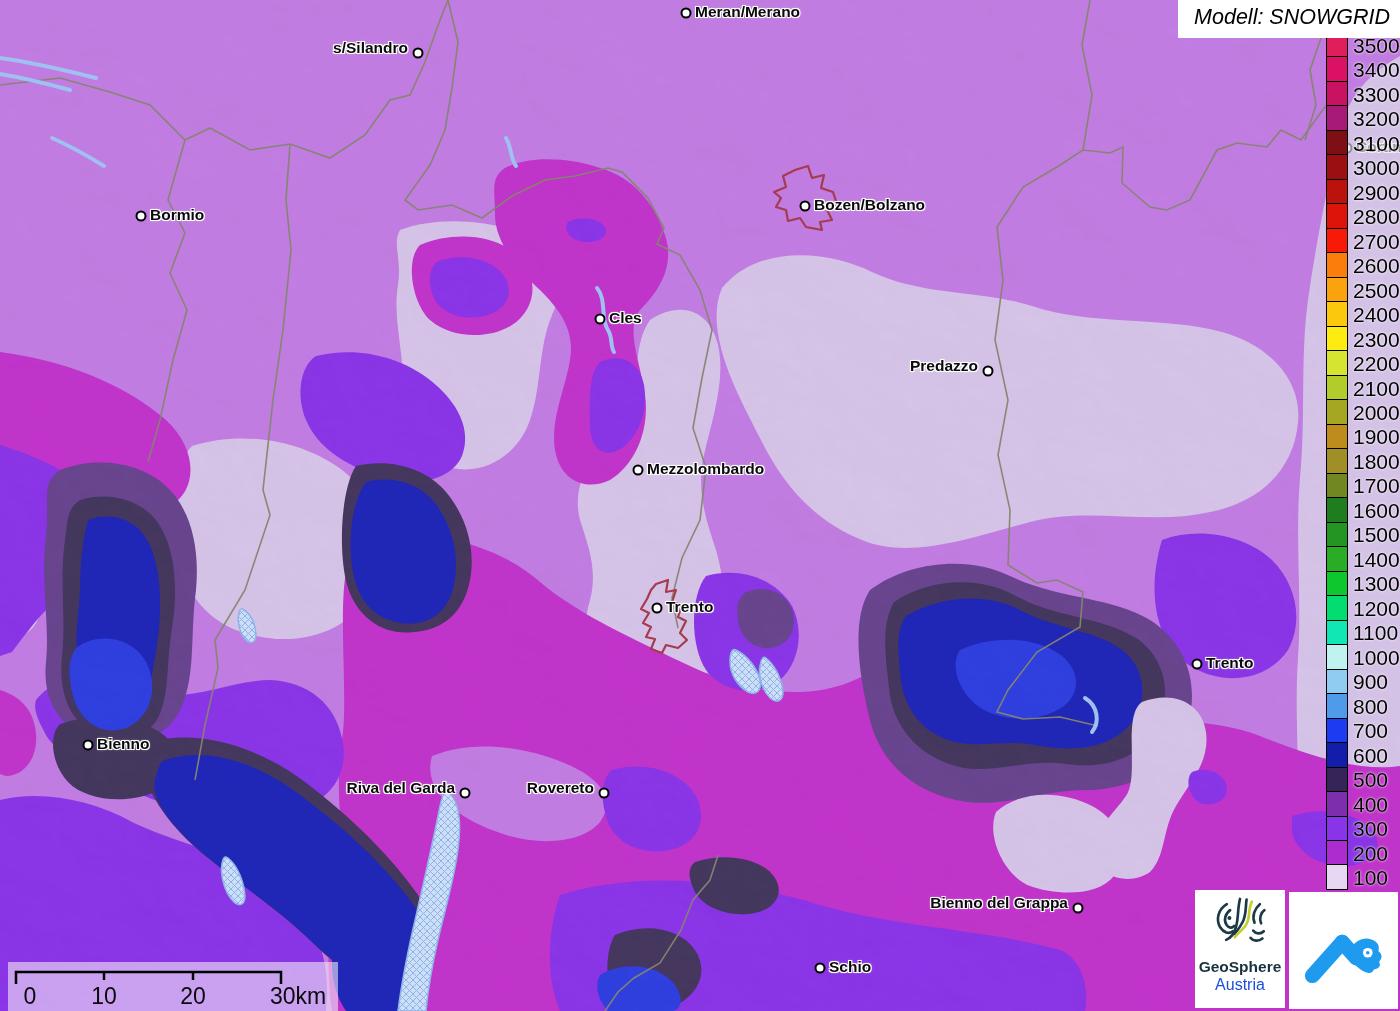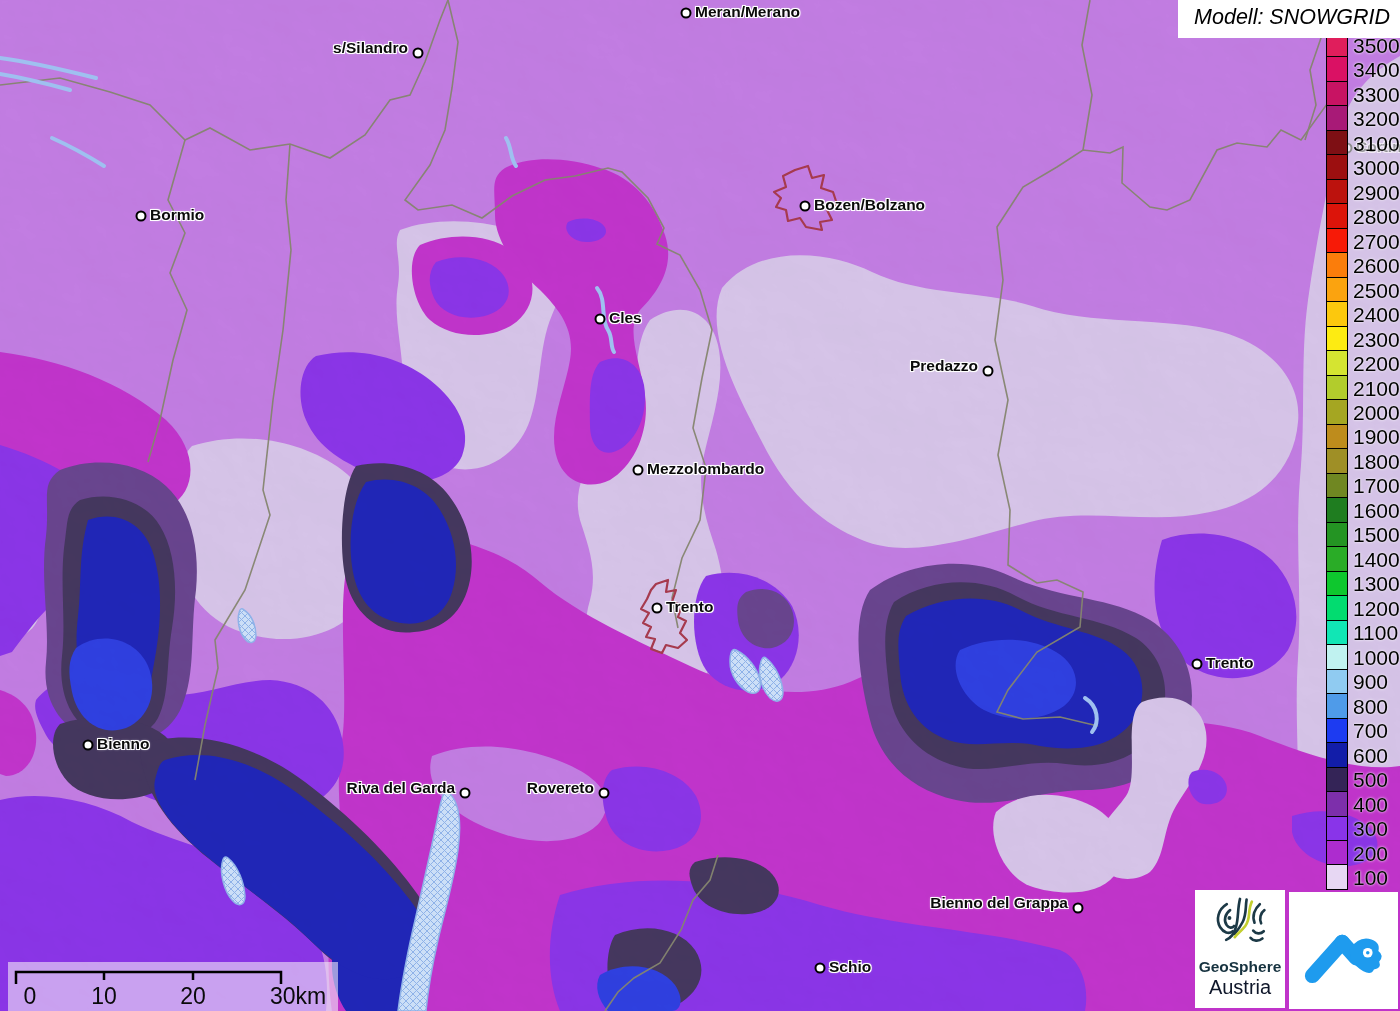--- a/index.html
+++ b/index.html
@@ -28,21 +28,21 @@
   
   #scalebar{position:absolute;left:8px;top:962px;width:330px;height:49px;
             background:rgba(243,233,247,.6);z-index:7;}
   #scalebar svg{position:absolute;left:0;top:0;}
   .sblabel{position:absolute;bottom:1px;font-size:23px;color:#0a0a0a;transform:translateX(-50%);}
 
   
   #geosphere-box{left:1195px;top:890px;width:90px;height:118px;display:flex;
                  flex-direction:column;align-items:center;justify-content:flex-start;}
   #geosphere-box .gs1{font-size:15.5px;font-weight:bold;color:#16323F;line-height:1.15;}
-  #geosphere-box .gs2{font-size:20px;color:#0f172a;line-height:1.15;}
+  #geosphere-box .gs2{font-size:16px;color:#1d4ed8;line-height:1.15;}
   #avalanche-box{left:1289px;top:892px;width:109px;height:117px;display:flex;
                  align-items:center;justify-content:center;}
 
   
   .city{position:absolute;z-index:4;width:0;height:0;}
   .dot{position:absolute;left:0;top:0;transform:translate(-50%,-50%);width:7px;height:7px;
        background:#fff;border:2.6px solid #000;border-radius:50%;display:block;}
   .clabel{position:absolute;left:9px;top:0;transform:translateY(-54%);white-space:nowrap;
           font-size:15.5px;font-weight:bold;color:#0a0a0a;
           text-shadow:-1px -1px 0 #fff,1px -1px 0 #fff,-1px 1px 0 #fff,1px 1px 0 #fff,0 0 3px #fff;}

